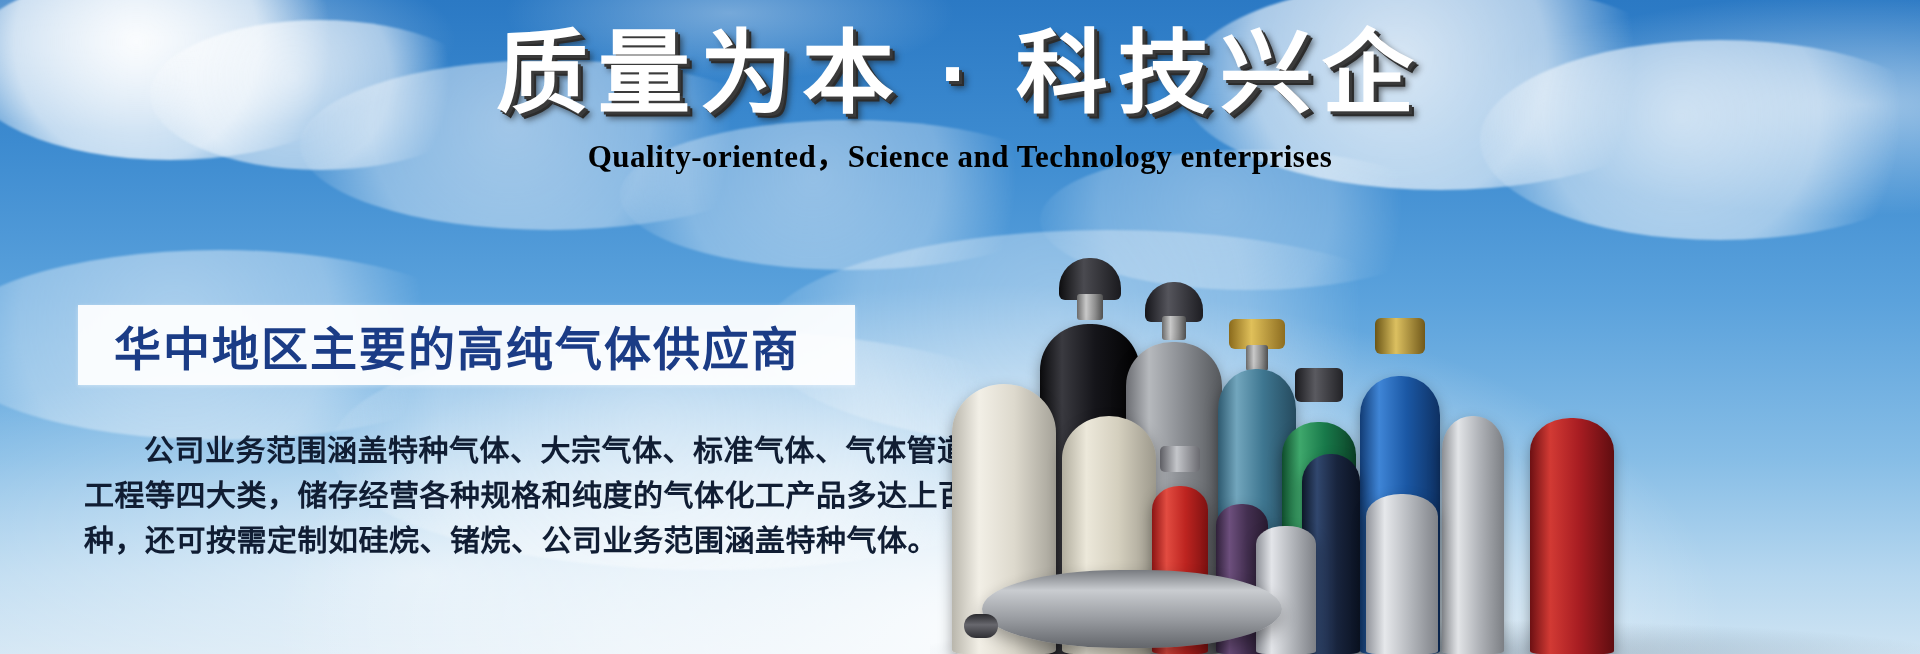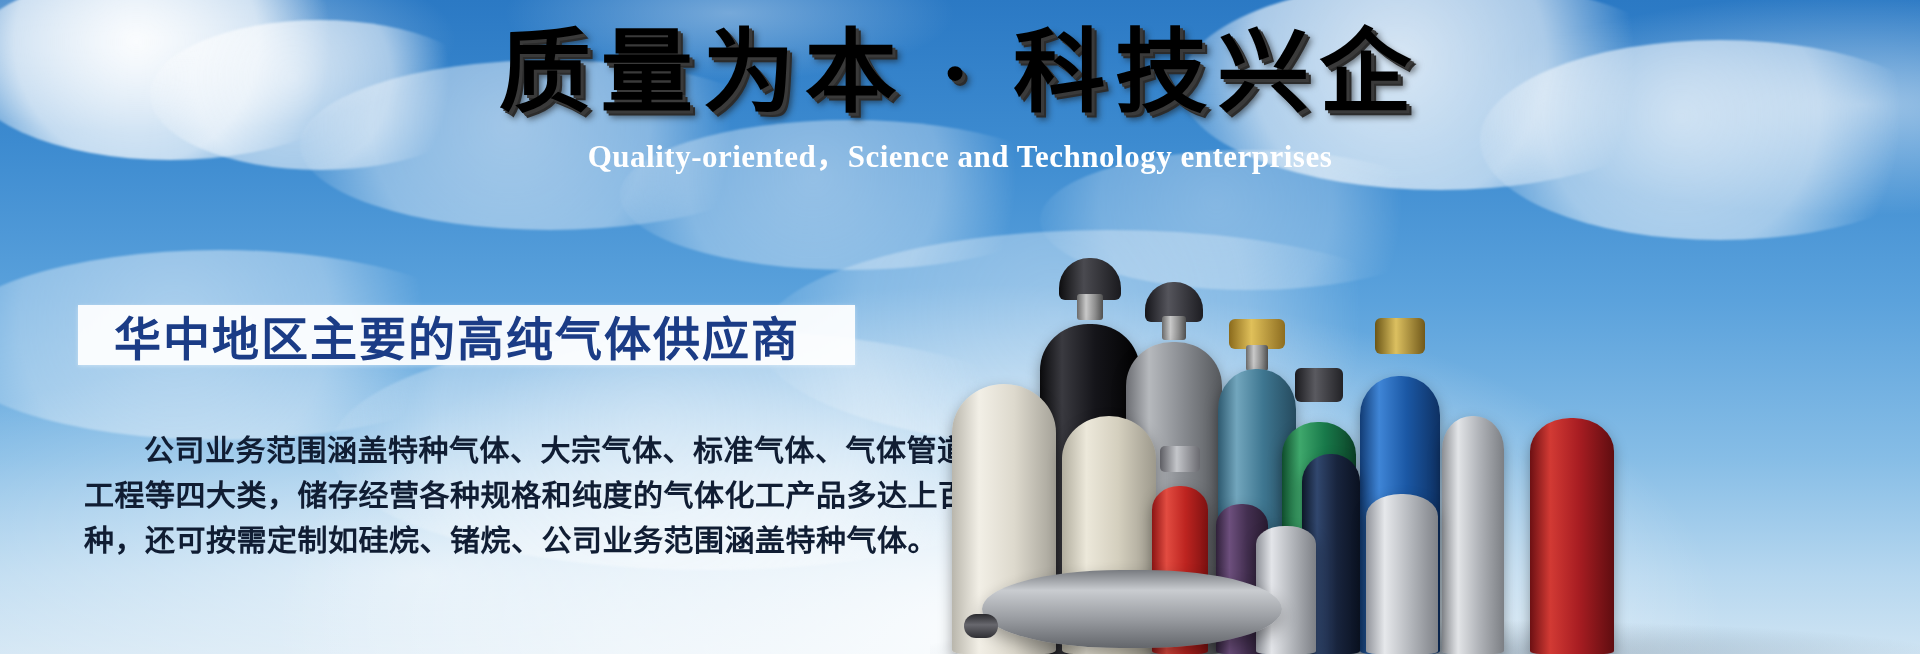--- a/index.html
+++ b/index.html
@@ -41,47 +41,47 @@
   .c9{left:760px; top:230px;  width:700px;height:220px;opacity:.4;}
   .c10{left:330px;top:330px;  width:760px;height:240px;opacity:.45;}
 
   
   .headline-wrap{
     position:absolute;left:0;right:0;top:22px;
     text-align:center;pointer-events:none;
   }
   .headline{
     display:inline-block;
-    font-family:Liberation Serif, serif;
+    font-family:Liberation Sans, sans-serif;
     font-weight:bold;
     font-size:92px;
     line-height:1.12;
     letter-spacing:10px;
-    color:#000000;
+    color:#ffffff;
     text-shadow:
        3px 3px 0 #3a3a3a,
        5px 5px 0 #2c2c2c,
        7px 7px 6px rgba(20,20,20,.55);
     white-space:nowrap;
   }
   .subline{
     display:block;
     margin-top:6px;
     font-family:"Liberation Serif","DejaVu Serif",serif;
     font-weight:bold;
     font-size:31px;
     letter-spacing:.5px;
-    color:#ffffff;
+    color:#000000;
     white-space:nowrap;
   }
 
   
   .highlight-box{
     position:absolute;left:78px;top:305px;
-    width:777px;height:60px;
+    width:777px;height:80px;
     background:rgba(255,255,255,.93);
     display:flex;align-items:center;
     box-shadow:0 1px 4px rgba(255,255,255,.4);
   }
   .highlight-text{
     font-family:"DejaVu Sans","Liberation Sans",sans-serif;
     font-weight:bold;
     font-size:47px;
     letter-spacing:2px;
     color:#1b3c86;

